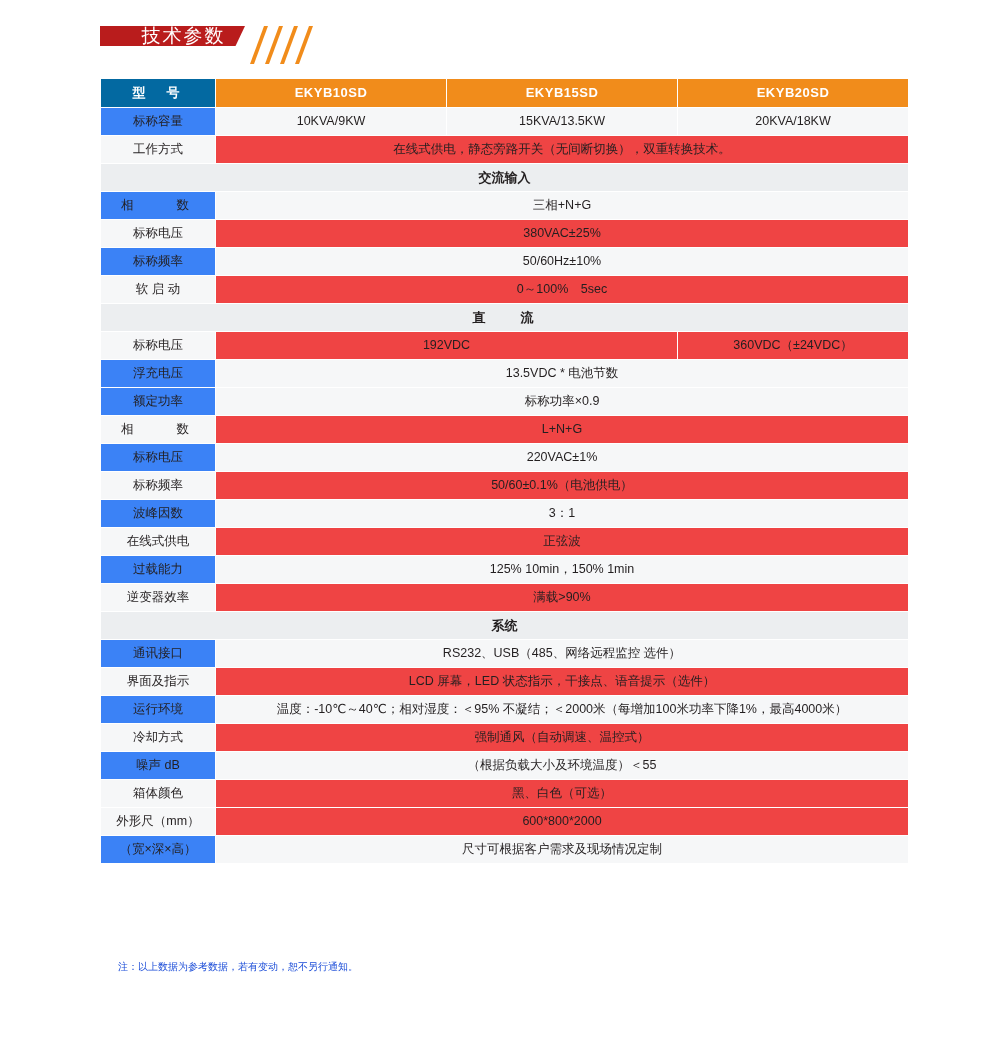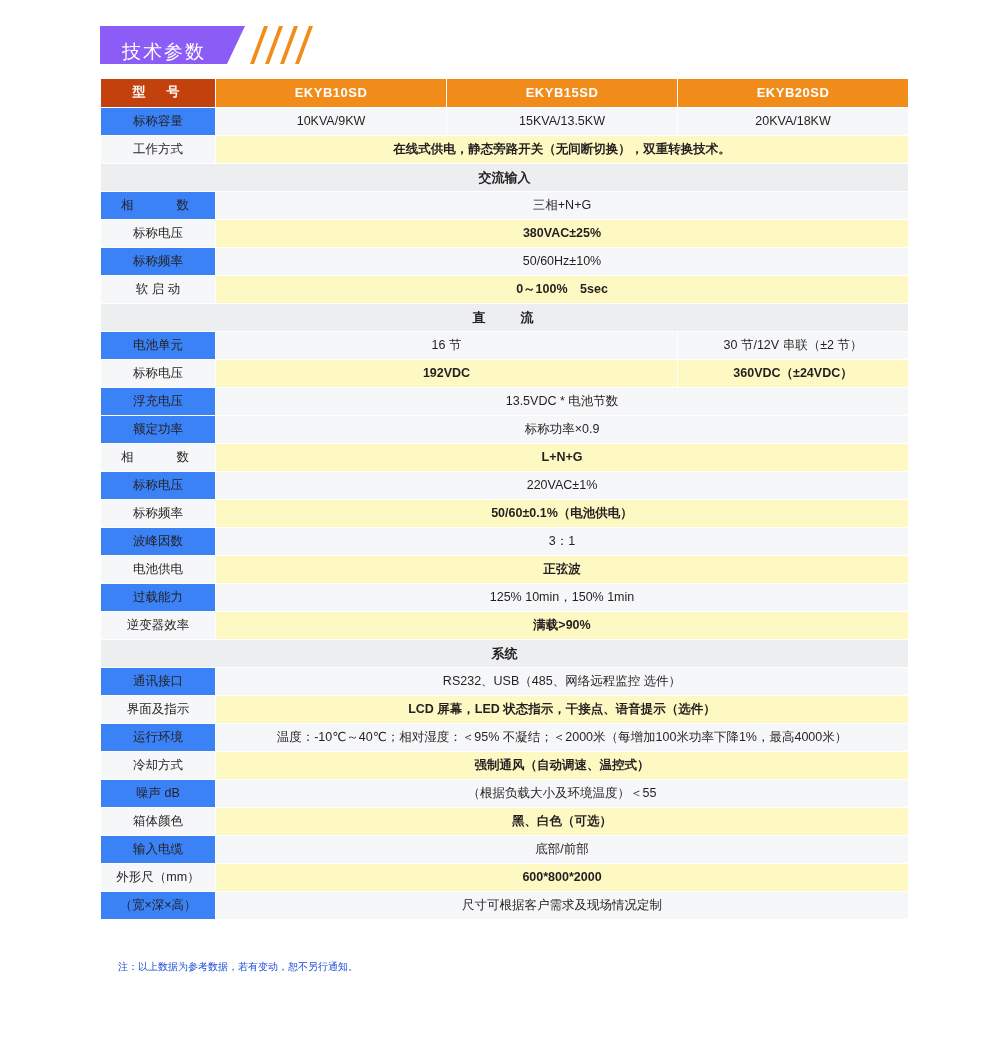--- a/index.html
+++ b/index.html
@@ -27,26 +27,27 @@
     left: 100px;
     top: 26px;
     width: 220px;
     height: 40px;
   }
   .header-tab {
     position: absolute;
     left: 0;
     top: 0;
     width: 145px;
-    height: 52px;
-    background: #8b5cf6;
+    height: 20px;
+    background: #b91c1c;
     
     clip-path: polygon(0 0, 145px 0, 127px 38px, 0 38px);
     display: flex;
     align-items: center;
+    justify-content: center;
   }
   .header-title {
     color: #ffffff;
     font-size: 19px;
     letter-spacing: 2px;
     padding-left: 22px;
     font-weight: normal;
     white-space: nowrap;
   }
   .slash {
@@ -90,36 +91,34 @@
   .c-a, .c-b, .c-c { width: 231px; }
 
   
   tr.head td {
     height: 28px;
     font-weight: bold;
     font-size: 13px;
     color: #ffffff;
   }
   td.head-label {
-    background: #c2410c;
+    background: #0369a1;
     letter-spacing: 4px;
-    font-family: Liberation Mono, monospace;
   }
   td.head-model {
     background: #f18c1b;
     letter-spacing: 0.5px;
   }
 
   
   td.val {
     background: #f6f7f8;
   }
   td.val-alt {
-    background: #fef9c3;
-    font-weight: bold;
+    background: #ef4444;
   }
   td.label {
     background: #3b82f6;
     font-size: 12.5px;
   }
   td.label-alt {
     background: #f6f7f8;
   }
   td.section-wide {
     background: #eceef0;
@@ -200,25 +199,20 @@
         <tr>
           <td class="label-alt">软 启 动</td>
           <td class="val-alt" colspan="3">0～100%　5sec</td>
         </tr>
 
         <tr>
           <td class="section-wide" colspan="4"><span class="sp3">直　　流</span></td>
         </tr>
 
         <tr>
-          <td class="label">电池单元</td>
-          <td class="val" colspan="2">16 节</td>
-          <td class="val">30 节/12V 串联（±2 节）</td>
-        </tr>
-        <tr>
           <td class="label-alt">标称电压</td>
           <td class="val-alt" colspan="2">192VDC</td>
           <td class="val-alt">360VDC（±24VDC）</td>
         </tr>
         <tr>
           <td class="label">浮充电压</td>
           <td class="val" colspan="3">13.5VDC * 电池节数</td>
         </tr>
 
 
@@ -236,21 +230,21 @@
         </tr>
         <tr>
           <td class="label-alt">标称频率</td>
           <td class="val-alt" colspan="3">50/60±0.1%（电池供电）</td>
         </tr>
         <tr>
           <td class="label">波峰因数</td>
           <td class="val" colspan="3">3：1</td>
         </tr>
         <tr>
-          <td class="label-alt">电池供电</td>
+          <td class="label-alt">在线式供电</td>
           <td class="val-alt" colspan="3">正弦波</td>
         </tr>
         <tr>
           <td class="label">过载能力</td>
           <td class="val" colspan="3">125% 10min，150% 1min</td>
         </tr>
         <tr>
           <td class="label-alt">逆变器效率</td>
           <td class="val-alt" colspan="3">满载&gt;90%</td>
         </tr>
@@ -275,24 +269,20 @@
           <td class="label-alt">冷却方式</td>
           <td class="val-alt" colspan="3">强制通风（自动调速、温控式）</td>
         </tr>
         <tr>
           <td class="label">噪声 dB</td>
           <td class="val" colspan="3">（根据负载大小及环境温度）＜55</td>
         </tr>
         <tr>
           <td class="label-alt">箱体颜色</td>
           <td class="val-alt" colspan="3">黑、白色（可选）</td>
-        </tr>
-        <tr>
-          <td class="label">输入电缆</td>
-          <td class="val" colspan="3">底部/前部</td>
         </tr>
         <tr>
           <td class="label-alt">外形尺（mm）</td>
           <td class="val-alt" colspan="3">600*800*2000</td>
         </tr>
         <tr>
           <td class="label">（宽×深×高）</td>
           <td class="val" colspan="3">尺寸可根据客户需求及现场情况定制</td>
         </tr>
 

